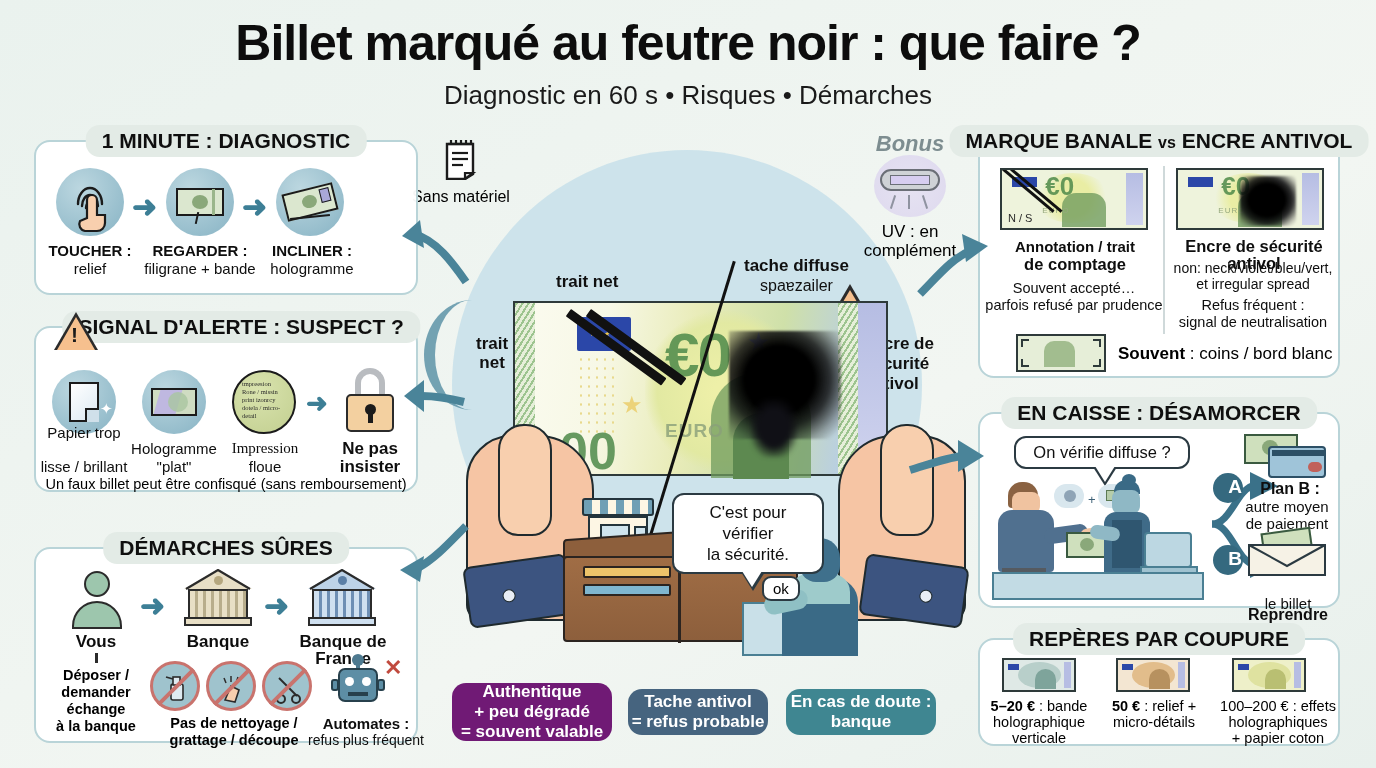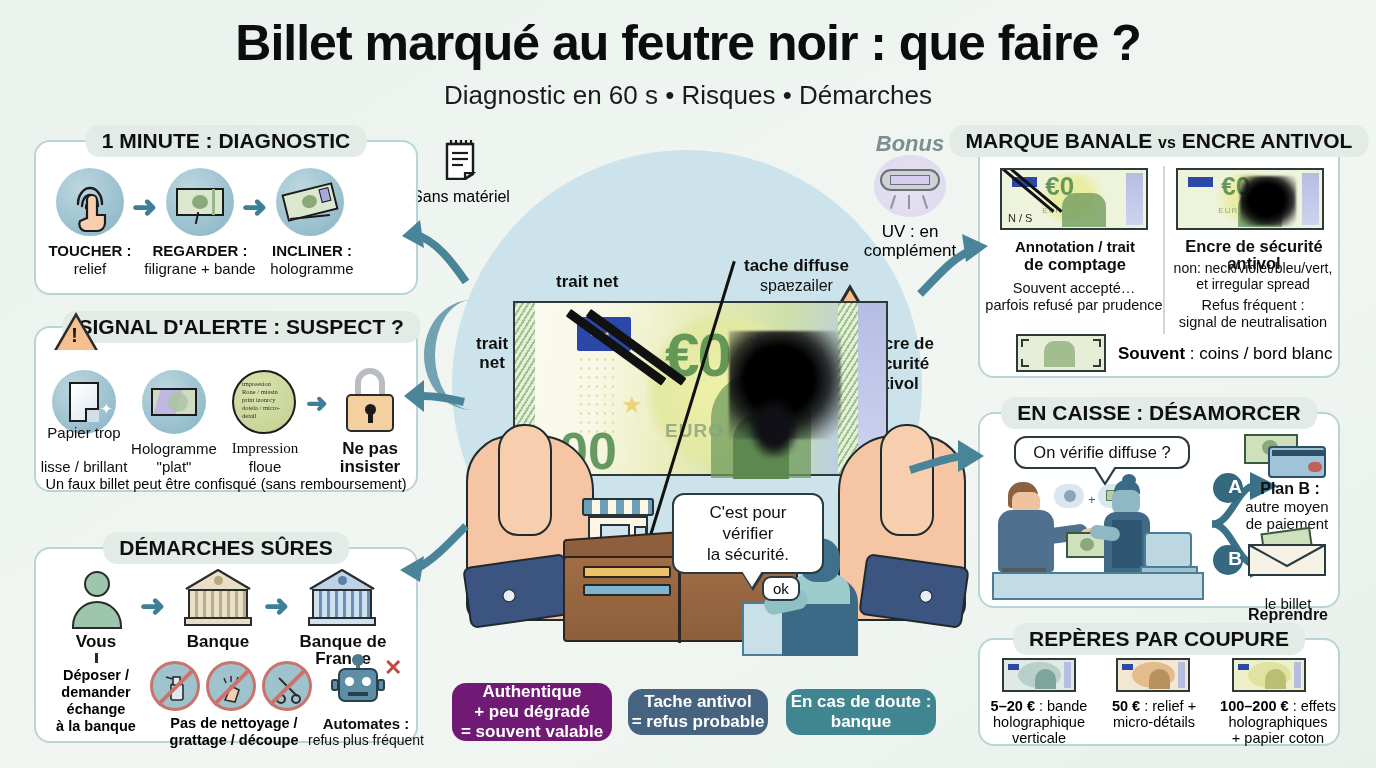--- a/index.html
+++ b/index.html
@@ -664,19 +664,19 @@
     <div style="position:absolute; left:-2px; top:58px; width:122px; text-align:center; font-size:14.5px; line-height:16px;">
       <span style="font-weight:700;">5–20 €</span><span> : bande</span><br>
       <span>holographique</span><br>
       <span>verticale</span>
     </div>
     <div style="position:absolute; left:116px; top:58px; width:116px; text-align:center; font-size:14.5px; line-height:16px;">
       <span style="font-weight:700;">50 €</span><span> : relief +</span><br>
       <span>micro-détails</span>
     </div>
     <div style="position:absolute; left:232px; top:58px; width:132px; text-align:center; font-size:14.5px; line-height:16px;">
-      <span style="font-weight:700;">100–200 €</span><span> : effets</span><br>
+      <span style="font-weight:400;">100–200 €</span><span> : effets</span><br>
       <span>holographiques</span><br>
       <span>+ papier coton</span>
     </div>
   </div>
 
 </div>
 
 </body></html>

